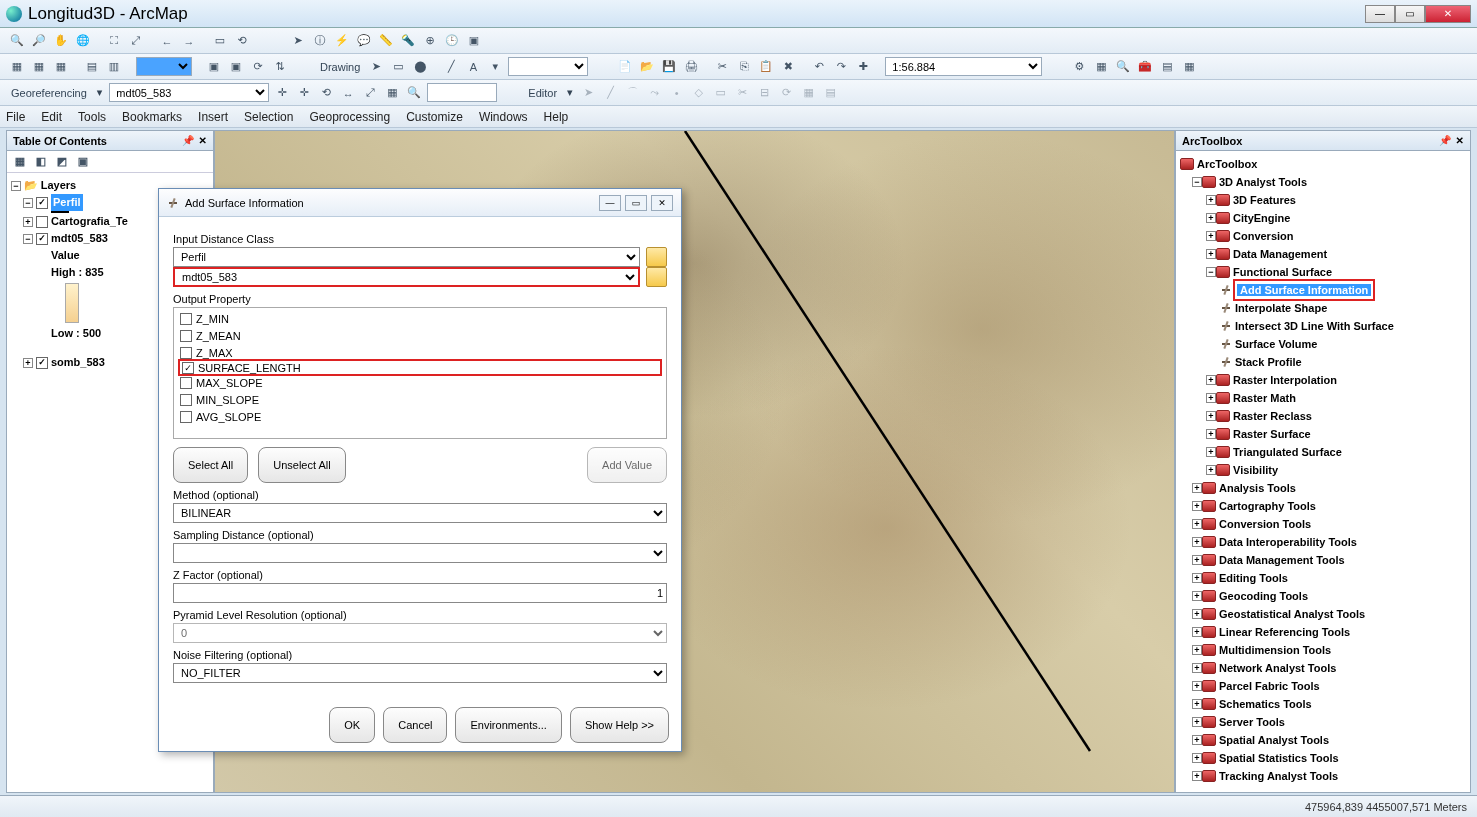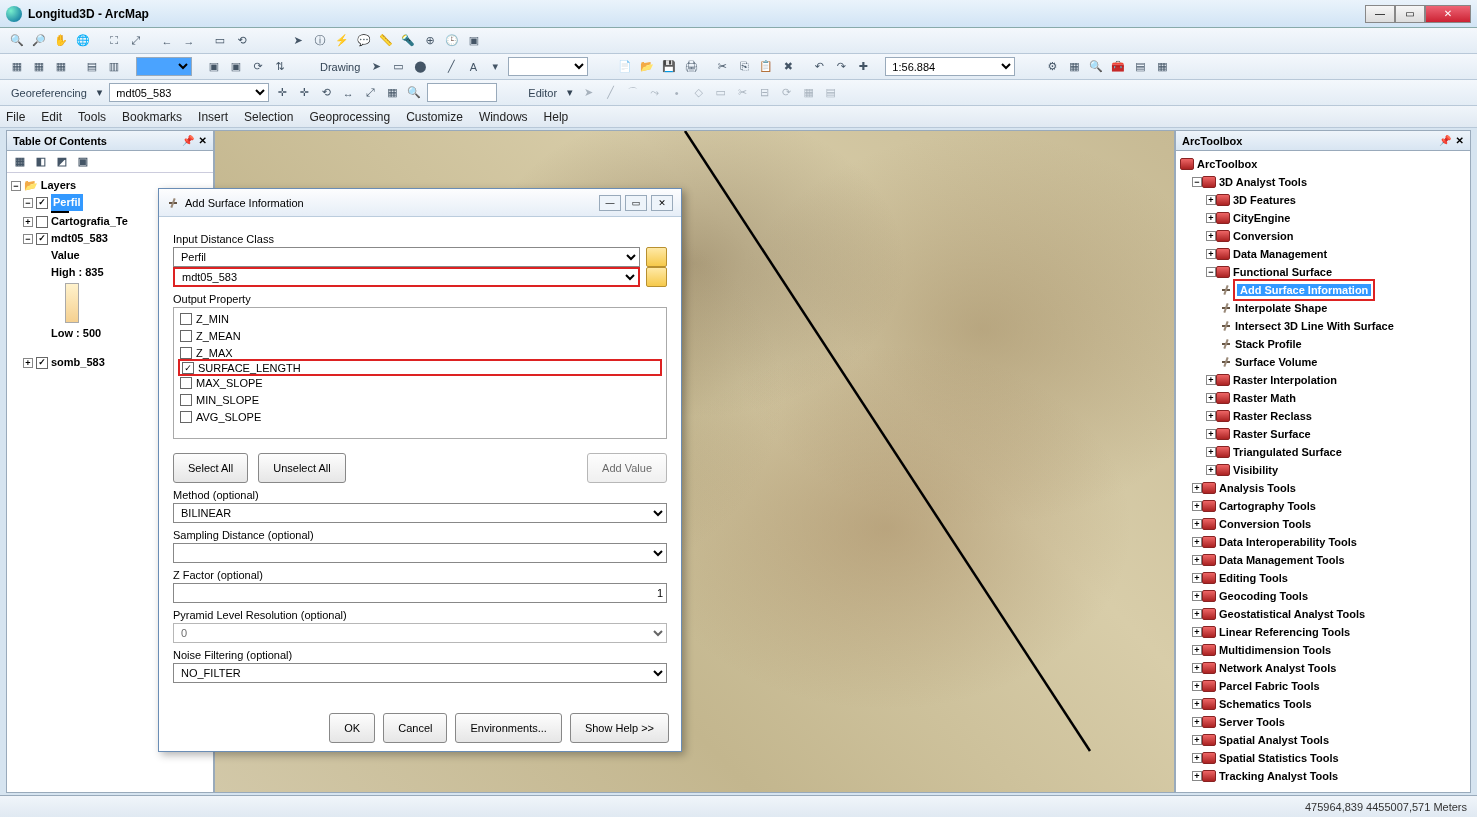--- a/index.html
+++ b/index.html
@@ -1,20 +1,20 @@
 <!DOCTYPE html>
 <html><head>
 <meta charset="utf-8">
 <style>
 * { box-sizing: border-box; margin: 0; padding: 0; font-family: "Segoe UI", Tahoma, sans-serif; font-size: 11px; }
 body { background: #d6e4f0; width: 1477px; height: 817px; overflow: hidden; position: relative; }
 
 .titlebar { height: 28px; background: linear-gradient(#eaf3fb,#d1e4f5); border-bottom:1px solid #8aa; display:flex; align-items:center; padding:0 6px; }
 .titlebar .globe { width:16px; height:16px; border-radius:50%; background:radial-gradient(circle at 30% 30%,#7ec,#069); margin-right:6px;}
-.titlebar .title { flex:1; font-size:12px;font-weight:bold;}
+.titlebar .title { flex:1; font-size:17px;}
 .winbtns { display:flex; gap:0;}
 .winbtn { width:30px; height:18px; border:1px solid #888; background:linear-gradient(#f6f6f6,#ddd); display:flex; align-items:center; justify-content:center; font-size:10px;}
 .winbtn.close { background:linear-gradient(#e67,#c23); color:#fff; width:46px;}
 
 .toolrow { height:26px; background:linear-gradient(#f4f8fc,#e3ecf5); border-bottom:1px solid #b8c8d8; display:flex; align-items:center; padding:0 8px; gap:4px;}
 .toolrow .sep { width:5px;}
 .tbtn { width:18px; height:18px; border:1px solid transparent; display:flex; align-items:center; justify-content:center; color:#456; font-size:11px;}
 .tsel { height:19px; border:1px solid #9ab; background:#fff; padding:0 2px; font-size:11px;}
 .tlbl { color:#345; padding:0 3px;}
 
@@ -72,21 +72,21 @@
 .dlg .dbody{ padding:10px 14px; height:calc(100% - 70px); overflow:auto;}
 .dlg label.field{ display:block; font-size:11px; margin-top:6px; margin-bottom:2px;}
 .dlg .row{ display:flex; gap:6px; align-items:center;}
 .dlg select,.dlg input[type=text]{ width:100%; height:20px; border:1px solid #888; font-size:11px; padding:0 3px; background:#fff;}
 .dlg .folder{ width:22px; height:20px; background:linear-gradient(#ffe9a6,#f6c94b); border:1px solid #b89030; border-radius:2px;}
 .dlg .proplist{ border:1px solid #aaa; background:#fff; height:132px; padding:2px 6px; margin-top:2px;}
 .dlg .proplist .pi{ display:flex; align-items:center; gap:4px; height:17px;}
 .dlg .proplist .pi .cb{width:12px;height:12px;}
 .dlg .proplist .pi.sel{ border:2px solid #d22; margin:-2px; padding:0 2px;}
 .dlg .btnrow{ display:flex; gap:10px; margin-top:8px;}
-.dlg button{ height:30px; padding:0 14px; border:1px solid #888; background:linear-gradient(#fdfdfd,#e6e6e6); font-size:11px; border-radius:3px;margin-top:6px;}
+.dlg button{ height:36px; padding:0 14px; border:1px solid #888; background:linear-gradient(#fdfdfd,#e6e6e6); font-size:11px; border-radius:8px;}
 .dlg .footer{ position:absolute; bottom:8px; right:12px; display:flex; gap:8px;}
 .dlg .bigred{ border:2px solid #d22 !important;}
 </style>
 </head>
 <body>
 
 <div class="titlebar">
   <span class="globe"></span>
   <span class="title">Longitud3D - ArcMap</span>
   <div class="winbtns">
@@ -154,21 +154,21 @@
   <span class="sep"></span>
   <span class="tbtn">✂</span>
   <span class="tbtn">⎘</span>
   <span class="tbtn">📋</span>
   <span class="tbtn">✖</span>
   <span class="sep"></span>
   <span class="tbtn">↶</span>
   <span class="tbtn">↷</span>
   <span class="tbtn">✚</span>
   <span class="sep"></span>
-  <select class="tsel" style="width:130px"><option>1:56.884</option></select>
+  <select class="tsel" style="width:157px"><option>1:56.884</option></select>
   <span class="sep" style="width:20px"></span>
   <span class="tbtn">⚙</span>
   <span class="tbtn">▦</span>
   <span class="tbtn">🔍</span>
   <span class="tbtn">🧰</span>
   <span class="tbtn">▤</span>
   <span class="tbtn">▦</span>
 </div>
 
 <div class="toolrow">
@@ -320,25 +320,25 @@
       <div class="trow ind3">
           <span class="hammer"></span>
           <span>Interpolate Shape</span>
         </div>
       <div class="trow ind3">
           <span class="hammer"></span>
           <span>Intersect 3D Line With Surface</span>
         </div>
       <div class="trow ind3">
           <span class="hammer"></span>
-          <span>Stack Profile</span>
+          <span>Surface Volume</span>
         </div>
       <div class="trow ind3">
           <span class="hammer"></span>
-          <span>Surface Volume</span>
+          <span>Stack Profile</span>
         </div>
       <div class="trow ind2">
           <span class="expander">+</span> 
           <span class="tbx"></span>
           <span>Raster Interpolation</span>
         </div>
       <div class="trow ind2">
           <span class="expander">+</span> 
           <span class="tbx"></span>
           <span>Raster Math</span>

